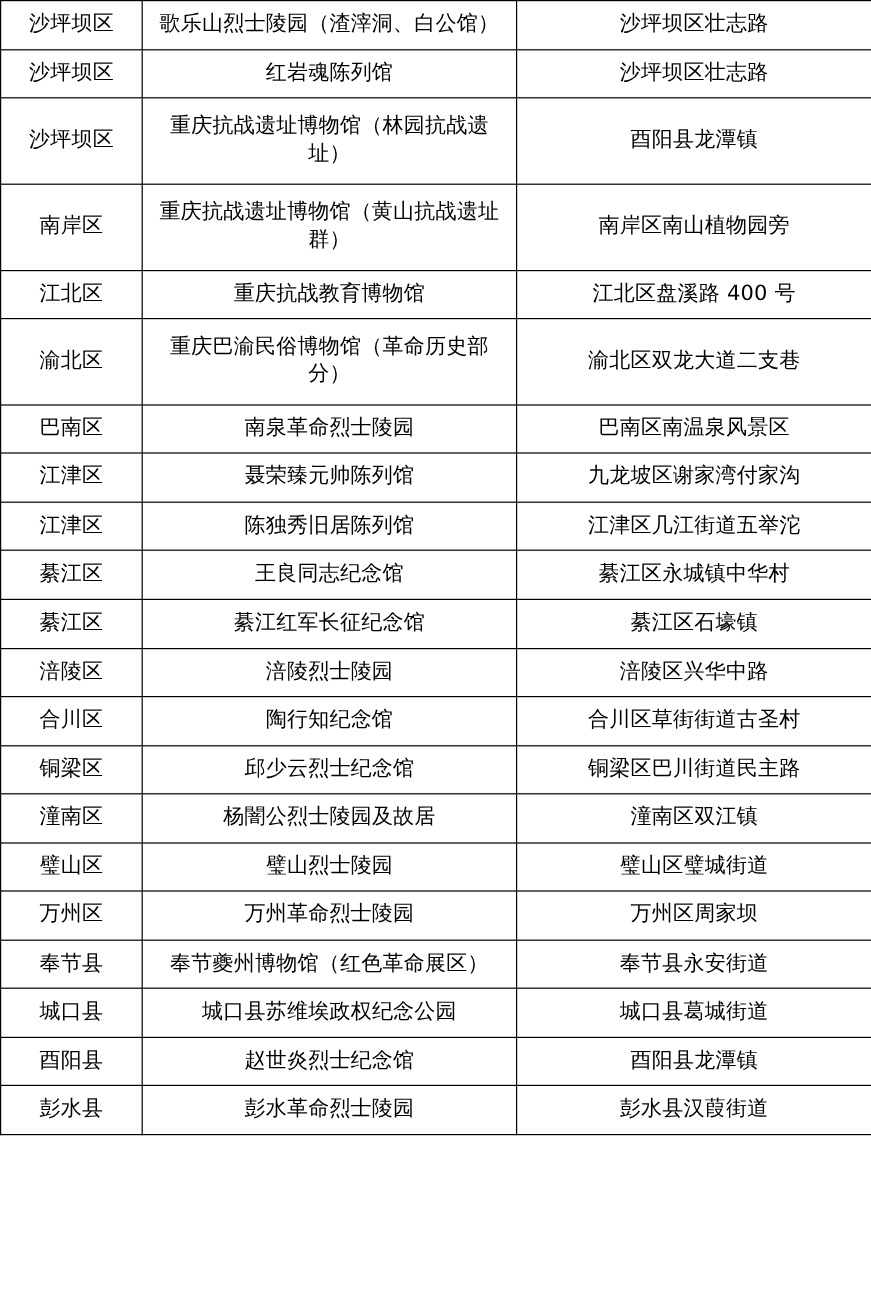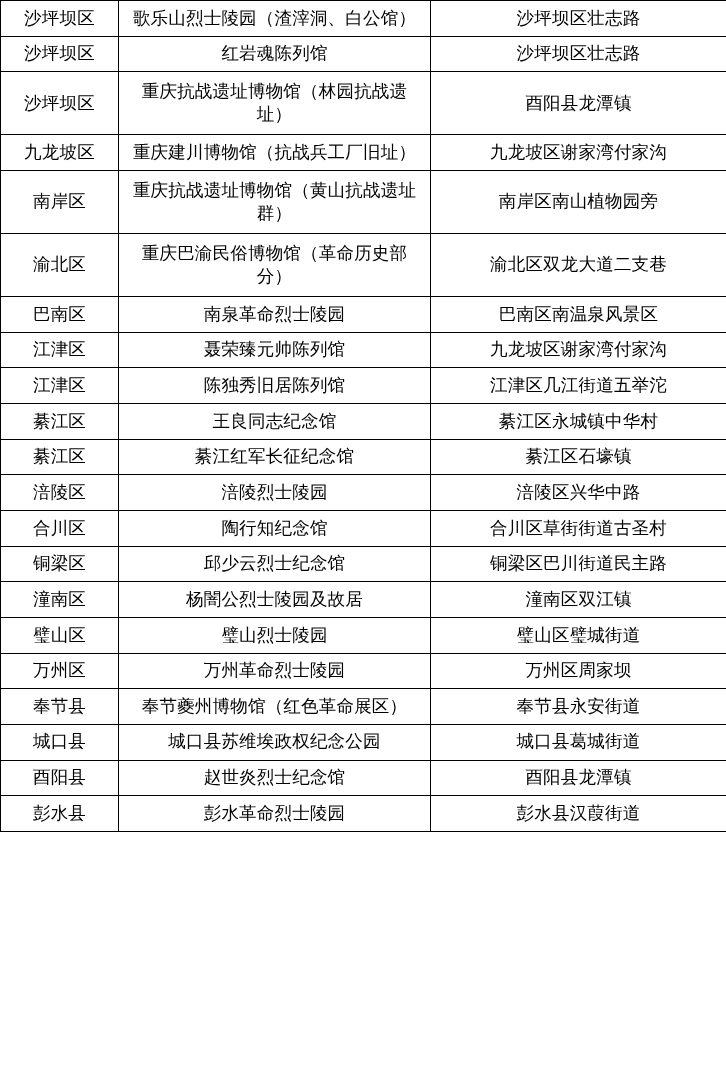--- a/index.html
+++ b/index.html
@@ -11,21 +11,21 @@
     width: 726px;
     height: 1074px;
     font-family: "DejaVu Sans", "Liberation Sans", sans-serif;
     color: #000000;
     overflow: hidden;
   }
   table.site-table {
     border-collapse: collapse;
     table-layout: fixed;
     width: 726px;
-    height: 832px;
+    height: 946px;
   }
   table.site-table col.c-district { width: 118px; }
   table.site-table col.c-name     { width: 312px; }
   table.site-table col.c-address  { width: 296px; }
 
   table.site-table td {
     border: 1px solid #000000;
     text-align: center;
     vertical-align: middle;
     font-size: 17.5px;
@@ -57,28 +57,28 @@
         <td class="district">沙坪坝区</td>
         <td class="name">红岩魂陈列馆</td>
         <td class="address">沙坪坝区壮志路</td>
       </tr>
       <tr>
         <td class="district">沙坪坝区</td>
         <td class="name">重庆抗战遗址博物馆（林园抗战遗址）</td>
         <td class="address">酉阳县龙潭镇</td>
       </tr>
       <tr>
-        <td class="district">九龙坡区</td>
-        <td class="name">重庆建川博物馆（抗战兵工厂旧址）</td>
-        <td class="address">九龙坡区谢家湾付家沟</td>
-      </tr>
-      <tr>
         <td class="district">南岸区</td>
         <td class="name">重庆抗战遗址博物馆（黄山抗战遗址群）</td>
         <td class="address">南岸区南山植物园旁</td>
+      </tr>
+      <tr>
+        <td class="district">江北区</td>
+        <td class="name">重庆抗战教育博物馆</td>
+        <td class="address">江北区盘溪路 400 号</td>
       </tr>
       <tr>
         <td class="district">渝北区</td>
         <td class="name">重庆巴渝民俗博物馆（革命历史部分）</td>
         <td class="address">渝北区双龙大道二支巷</td>
       </tr>
       <tr>
         <td class="district">巴南区</td>
         <td class="name">南泉革命烈士陵园</td>
         <td class="address">巴南区南温泉风景区</td>

